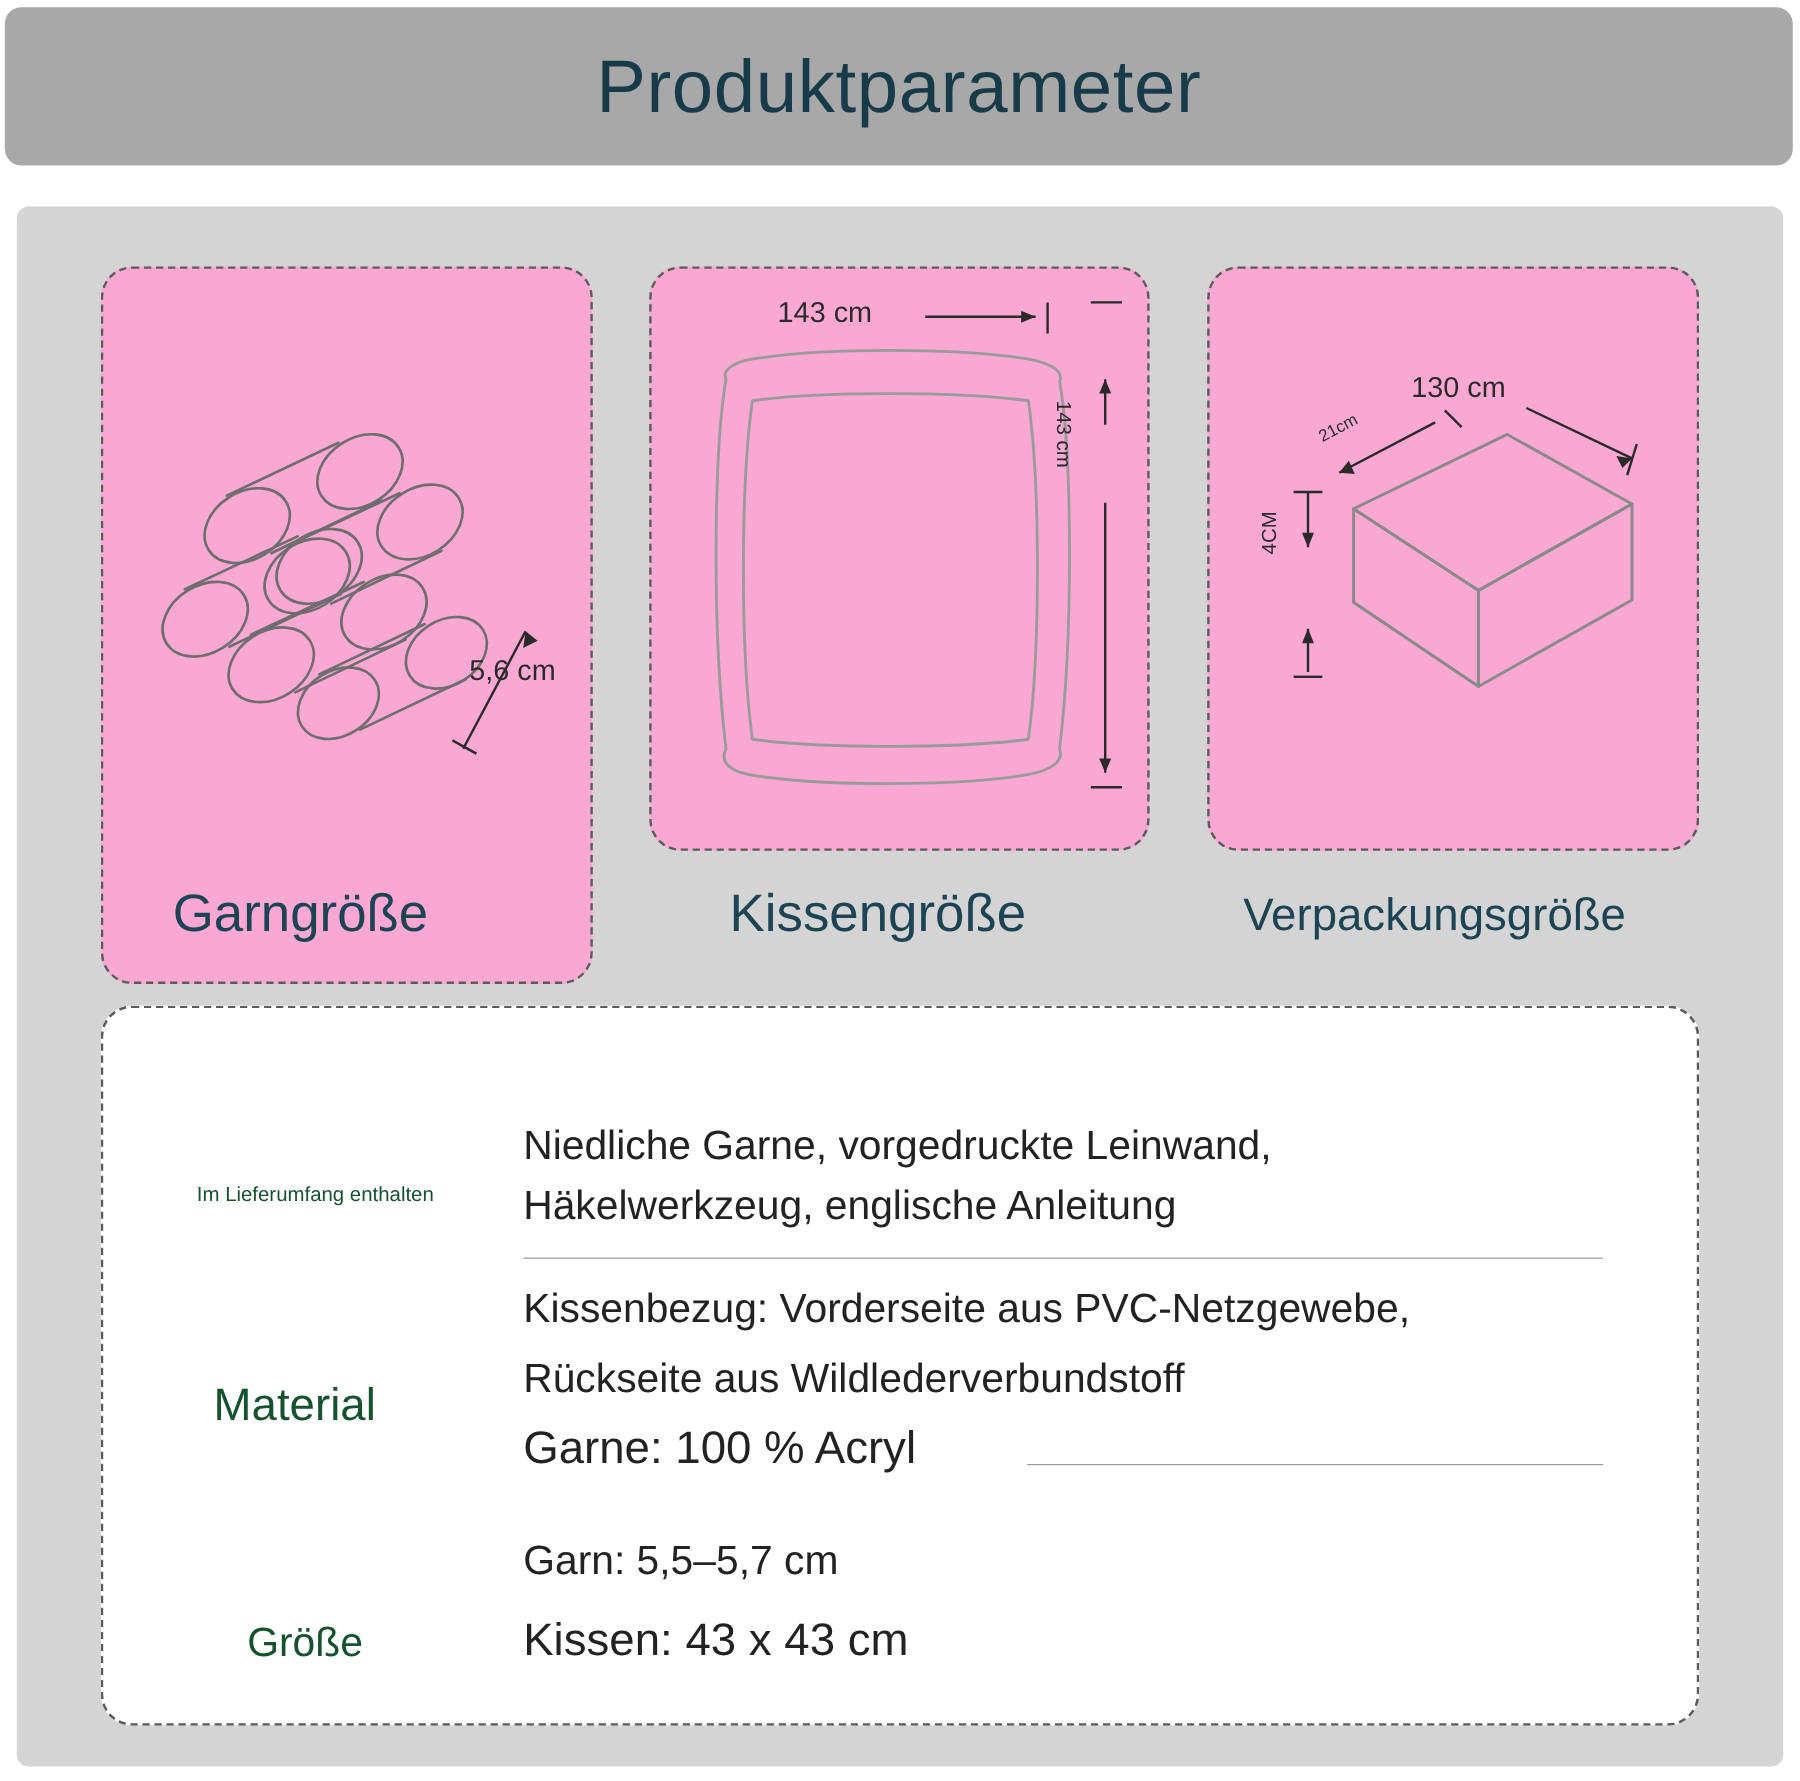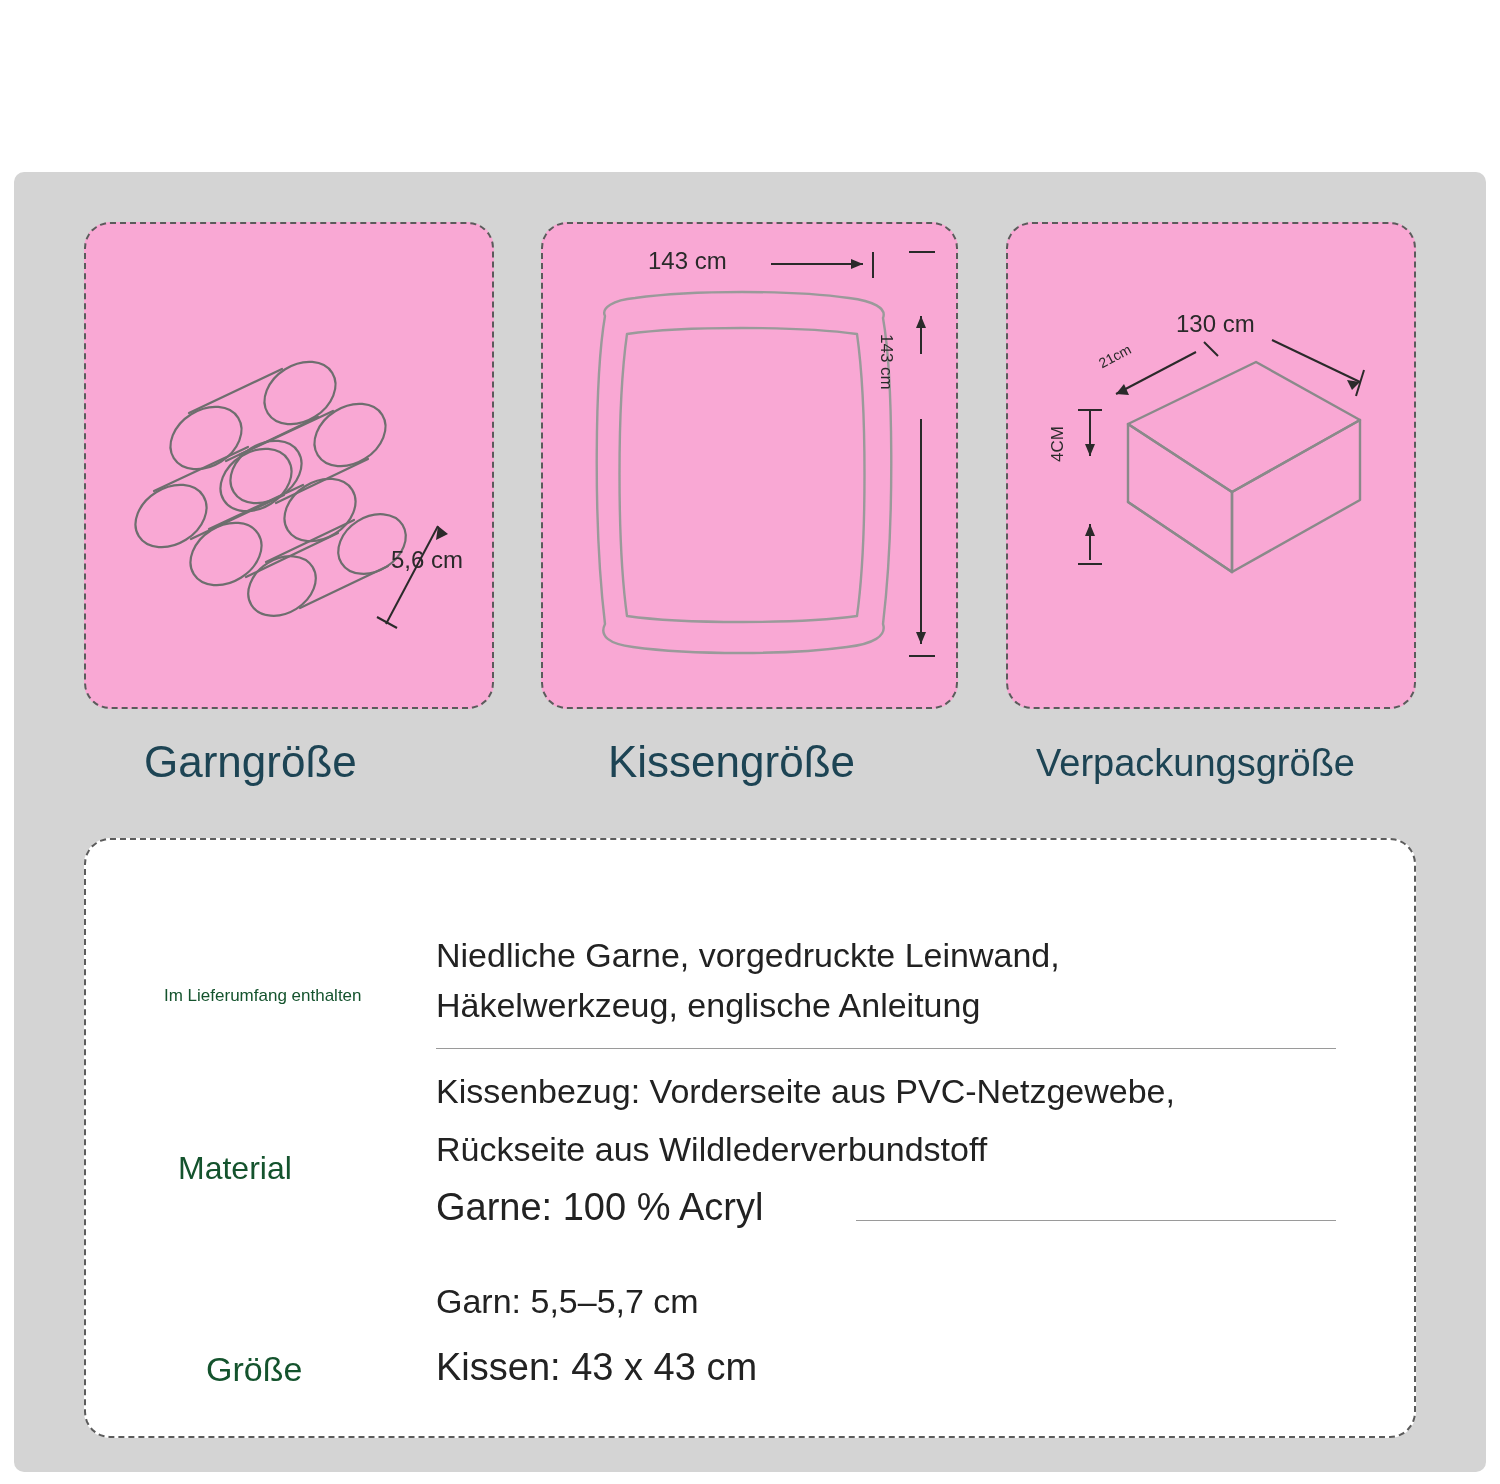--- a/index.html
+++ b/index.html
@@ -62,21 +62,21 @@
     height: 660px;
   }
   .card {
     position: absolute;
     background: #f9a8d4;
     border: 2px dashed #5b5b5b;
     border-radius: 26px;
     box-sizing: border-box;
     overflow: hidden;
   }
-  .card-1 { left: 70px;  top: 50px; width: 410px; height: 487px; }
+  .card-1 { left: 70px;  top: 50px; width: 410px; height: 598px; }
   .card-2 { left: 527px; top: 50px; width: 417px; height: 487px; }
   .card-3 { left: 992px; top: 50px; width: 410px; height: 487px; }
 
   .card-caption {
     position: absolute;
     font-size: 44px;
     color: #1d4454;
     white-space: nowrap;
   }
   .cap-1 { left: 130px; top: 565px; }
@@ -104,21 +104,21 @@
     border-radius: 26px;
     box-sizing: border-box;
   }
   .spec-label {
     position: absolute;
     color: #14532d;
     white-space: nowrap;
     text-align: left;
   }
   .spec-label.tiny { font-size: 17px; }
-  .spec-label.big  { font-size: 32px; }
+  .spec-label.big  { font-size: 38px; }
   .spec-label.mid  { font-size: 34px; }
 
   .spec-text {
     position: absolute;
     color: #222222;
     font-size: 31px;
     line-height: 58px;
     white-space: nowrap;
   }
   .spec-text.l {
@@ -130,20 +130,23 @@
     background: #9a9a9a;
   }
 
   svg { display: block; }
 </style>
 </head>
 <body>
 
 <div class="page">
 
+  <div class="title-bar">
+    <div class="title-text">Produktparameter</div>
+  </div>
 
   <div class="panel">
 
     <div class="cards">
 
       <div class="card card-1">
         <svg width="406" height="483" viewBox="0 0 406 483">
           <g fill="none" stroke="#6e6e6e" stroke-width="2.2" stroke-linejoin="round" stroke-linecap="round">
 
             <ellipse cx="120" cy="214" rx="38" ry="28" transform="rotate(-32 120 214)"></ellipse>

